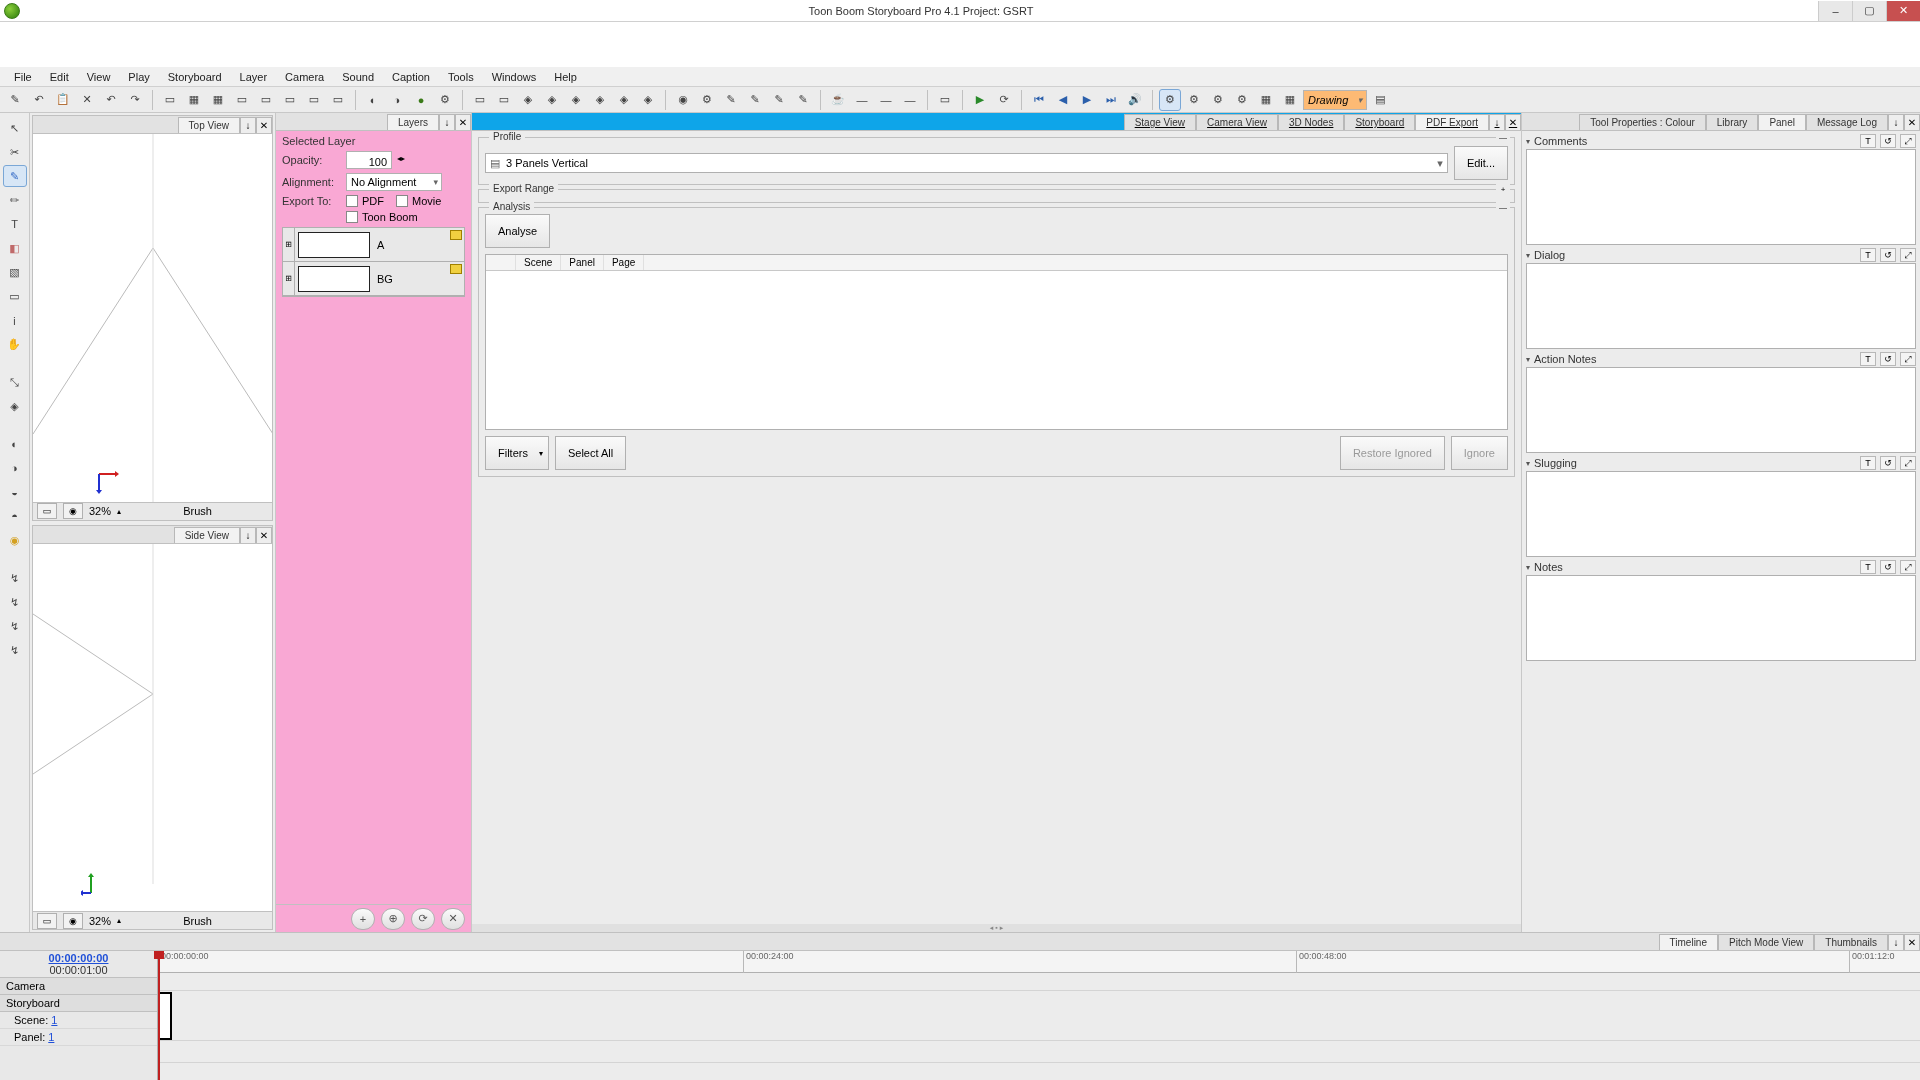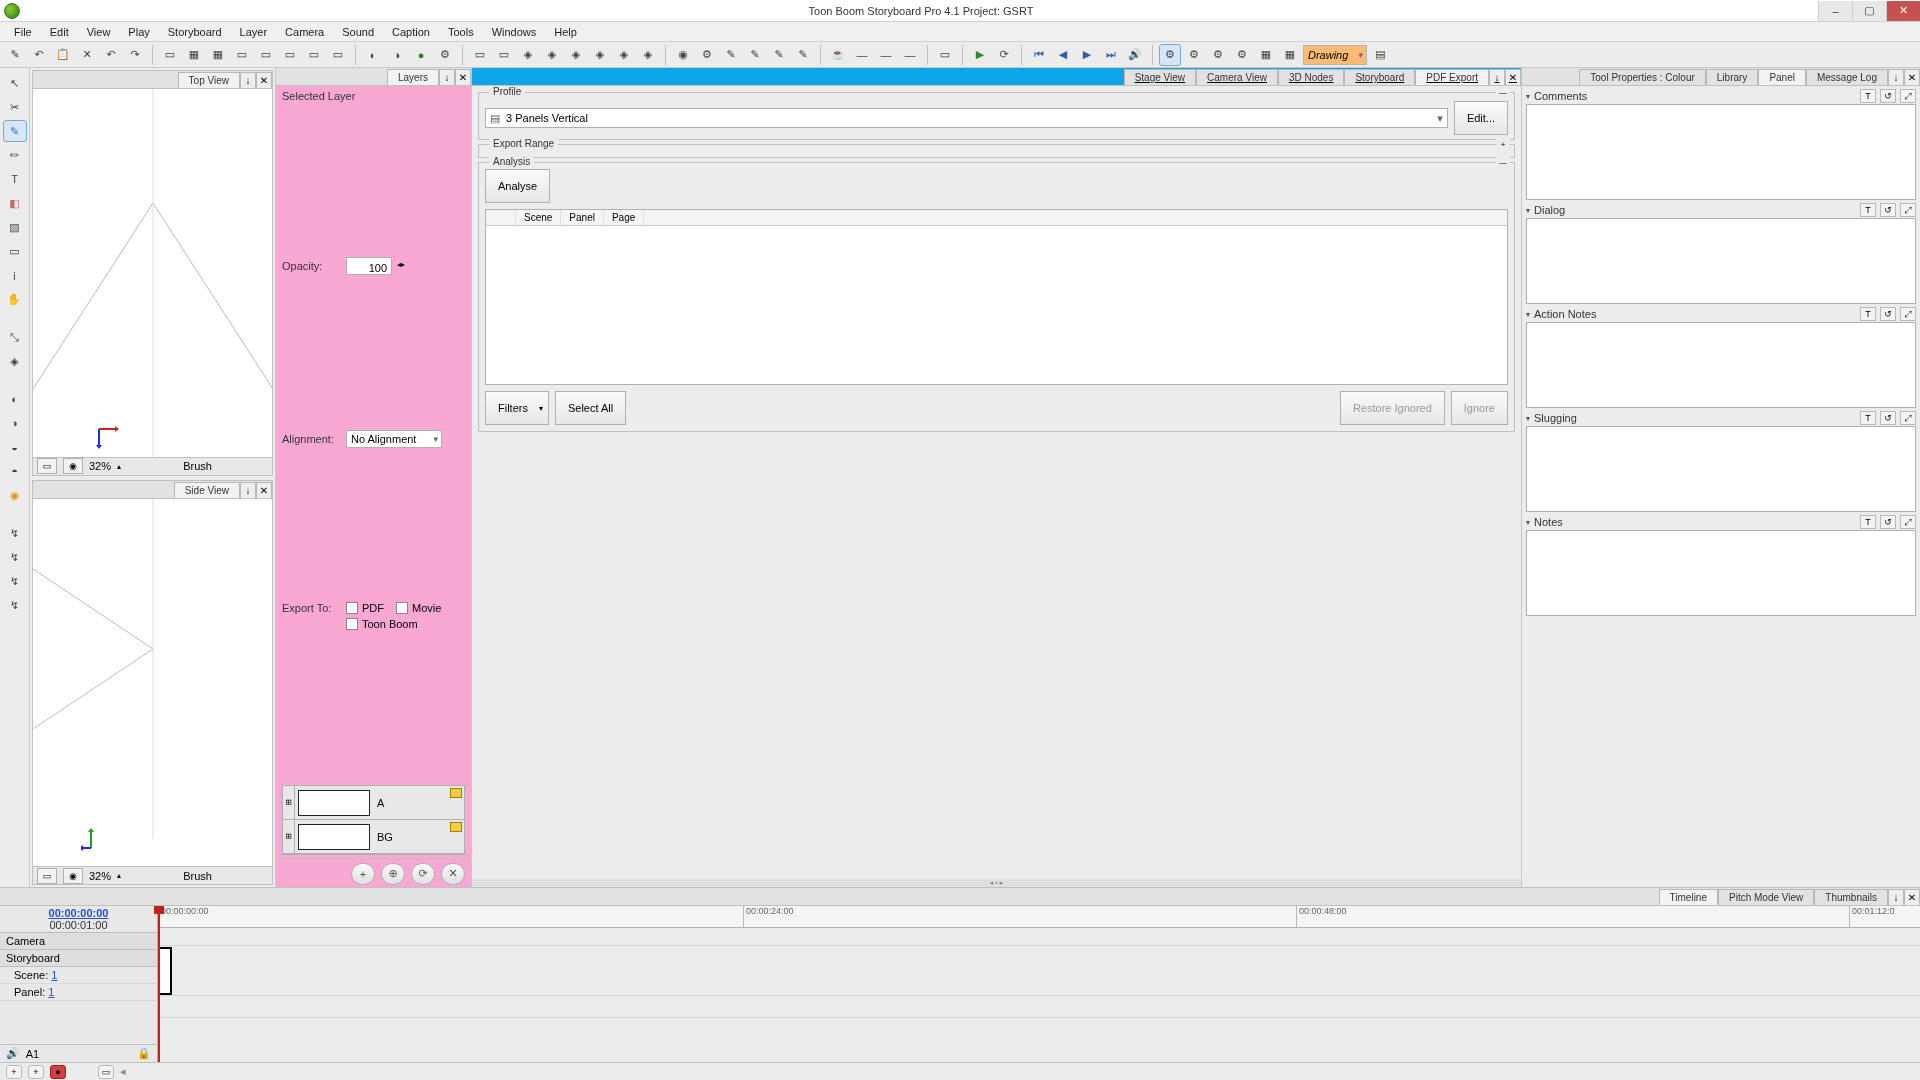--- a/index.html
+++ b/index.html
@@ -3,21 +3,21 @@
 <meta charset="utf-8">
 <style>
 * { box-sizing: border-box; margin: 0; padding: 0; font-family: "Segoe UI", Tahoma, sans-serif; font-size: 11px; }
 html, body { width: 1920px; height: 1080px; overflow: hidden; background: #fff; }
 .titlebar { height: 22px; background: #fff; display: flex; align-items: center; border-bottom: 1px solid #d0d0d0; }
 .titlebar .app-icon { width: 16px; height: 16px; margin: 0 4px; border-radius: 8px; background: radial-gradient(circle at 35% 35%, #8bcf3a, #2b7a0b); border:1px solid #3a7a18; }
 .titlebar .title { flex: 1; text-align: center; color: #333; }
 .winbtns { display: flex; }
 .winbtn { width: 34px; height: 20px; display:flex; align-items:center; justify-content:center; color:#333; background:#e8e8e8; border-left:1px solid #ccc; }
 .winbtn.close { background:#c75050; color:#fff; }
-.menubar { height: 20px; background:#f0f0f0; border-bottom:1px solid #d0d0d0; display:flex; align-items:center; padding-left:6px; gap:2px;}
+.menubar { height: 20px; background:#f0f0f0; border-bottom:1px solid #d0d0d0; display:flex; align-items:center; padding-left:6px; gap:2px;margin-top:45px;}
 .menubar span { padding:2px 8px; color:#222; }
 .toolbar { height: 26px; background:#ececec; border-bottom:1px solid #c8c8c8; display:flex; align-items:center; padding:0 4px; gap:2px;}
 .tbtn { width:22px; height:22px; border:1px solid transparent; border-radius:3px; display:flex; align-items:center; justify-content:center; color:#444;}
 .tbtn.active { border:1px solid #7aa7d6; background:#d7e6f6; }
 .tsep { width:1px; height:20px; background:#c0c0c0; margin:0 4px;}
 .tselect { height:20px; border:1px solid #b5b5b5; background:#fdba74; padding:0 18px 0 4px; position:relative; display:flex; align-items:center; min-width:60px;font-style:italic;}
 .tselect::after { content:"▾"; position:absolute; right:4px; color:#666; font-size:9px;}
 .workspace { display:flex; height: calc(1080px - 22px - 20px - 26px - 175px - 18px); }
 .tool-strip { width:30px; background:#ececec; border-right:1px solid #c8c8c8; display:flex; flex-direction:column; align-items:center; padding-top:4px; gap:2px;}
 .tool-strip .tbtn { width:24px; height:22px; }
@@ -25,21 +25,21 @@
 .views-col { width:246px; background:#ececec; border-right:1px solid #c8c8c8; display:flex; flex-direction:column;}
 .panel { border:1px solid #c0c0c0; margin:2px; background:#ececec; display:flex; flex-direction:column; flex:1;}
 .tabhead { height:18px; display:flex; justify-content:flex-end; align-items:stretch; border-bottom:1px solid #c0c0c0; background:#e2e2e2;}
 .tab { padding:1px 10px; border:1px solid #b8b8b8; border-bottom:none; margin-top:1px; background:#f2f2f2; font-size:10px; color:#333; display:flex; align-items:center;}
 .tab.inactive { background:#e2e2e2; }
 .tabctl { width:16px; border:1px solid #b8b8b8; border-bottom:none; margin-top:1px; display:flex;align-items:center;justify-content:center; background:#eee; font-size:10px;}
 .viewport { flex:1; background:#fff; position:relative; overflow:hidden;}
 .view-footer { height:18px; display:flex; align-items:center; border-top:1px solid #c0c0c0; background:#e8e8e8; gap:6px; padding:0 4px;}
 .view-footer .btnsm { width:20px; height:16px; border:1px solid #b0b0b0; background:#f2f2f2; font-size:9px; display:flex; align-items:center; justify-content:center;}
 .layers-col { width:196px; background:#f9a8d4; border-right:1px solid #c8c8c8; display:flex; flex-direction:column;}
-.layers-body { flex:1; padding:4px 6px; display:flex; flex-direction:column; gap:4px;justify-content:space-between;}
+.layers-body { flex:1; padding:4px 6px; display:flex; flex-direction:column; gap:4px;}
 .formrow { display:flex; align-items:center; gap:6px; }
 .formrow label { width:58px; color:#333;}
 .inp { border:1px solid #b0b0b0; background:#fff; height:18px; padding:4px 4px;}
 .spin { width:46px; text-align:right; position:relative;}
 .sel { width:96px; height:18px; border:1px solid #b0b0b0; background:#fff; padding:0 14px 0 4px; position:relative; display:flex; align-items:center;}
 .sel::after{content:"▾"; position:absolute; right:3px; color:#666; font-size:9px;}
 .chk { width:12px; height:12px; border:1px solid #888; background:#fff; display:inline-block;}
 .layer-list { border:1px solid #b0b0b0; background:#e8e8e8; }
 .layer-row { display:flex; align-items:center; height:34px; border-bottom:1px solid #b0b0b0;}
 .layer-row .handle{ width:12px; height:100%; border-right:1px solid #b0b0b0; background:#e8e8e8; font-size:8px; display:flex; align-items:center; justify-content:center;}

